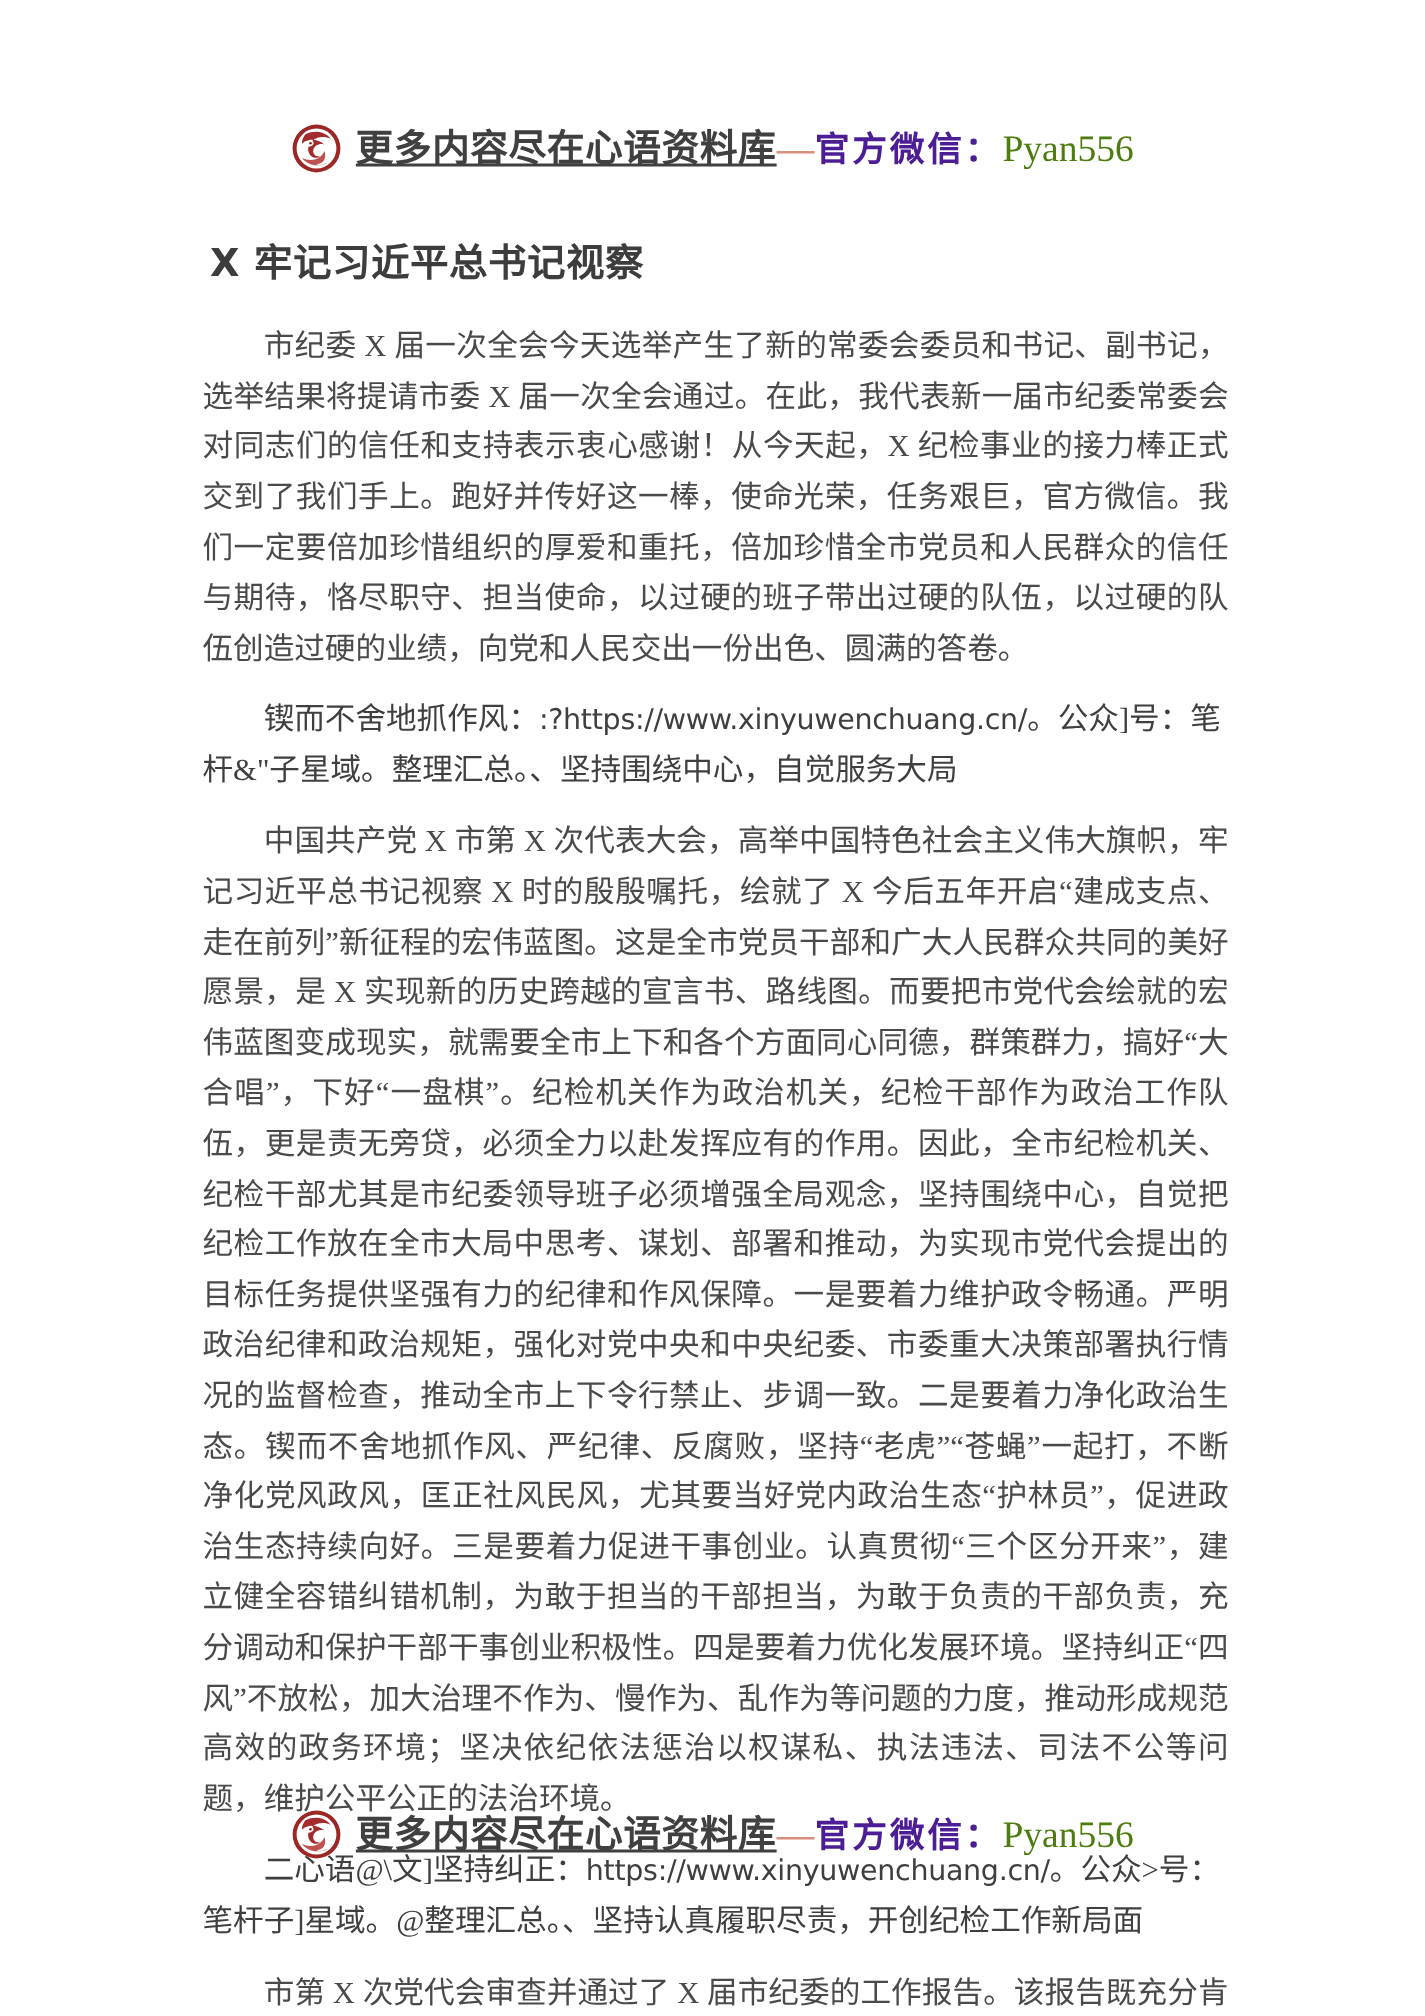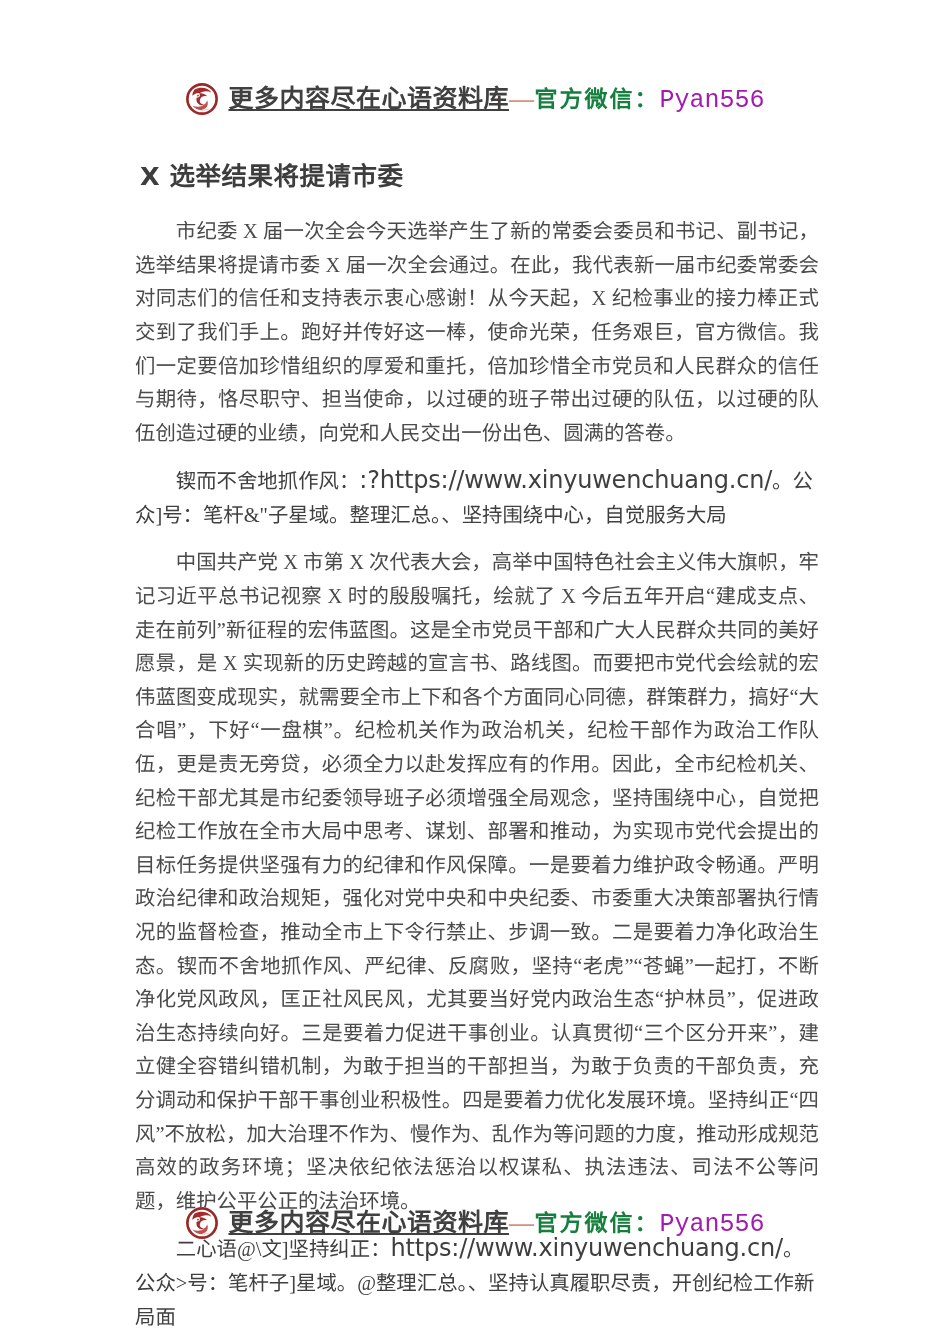--- a/index.html
+++ b/index.html
@@ -50,27 +50,27 @@
     font-family: "Liberation Serif", "DejaVu Serif", serif;
     font-weight: bold;
     font-size: 25px;
     letter-spacing: 0.5px;
     white-space: nowrap;
     line-height: 1;
   }
   .wm-part-a { color: #404040; text-decoration: underline; }
   .wm-dash   { color: #d9907e; }
   .wm-part-b {
-    color: #15803d;
+    color: #4c1d95;
     font-size: 23px;
     letter-spacing: 2px;
   }
   .wm-part-c {
-    color: #a21caf;
-    font-family: Liberation Mono, monospace;
+    color: #4d7c0f;
+    font-family: Liberation Serif, serif;
     font-weight: normal;
     font-size: 25px;
     letter-spacing: 0px;
   }
 
   
   .doc {
     position: absolute;
     top: 160px;
     left: 135px;
@@ -104,21 +104,21 @@
     margin: 14px 0 14px 0;
     font-size: 20.4px;
     line-height: 33.6px;
     text-align: left;
     text-indent: 2em;
     color: #3f3f3f;
     font-family: "Liberation Serif", "DejaVu Serif", serif;
   }
   p.promo .url {
     font-family: "DejaVu Sans", "Liberation Sans", sans-serif;
-    font-size: 24px;
+    font-size: 19px;
     letter-spacing: -0.2px;
   }
 
   
   .doc, .watermark { -webkit-font-smoothing: antialiased; }
 </style>
 </head>
 <body>
 
 <div class="page">
@@ -132,21 +132,21 @@
       <ellipse cx="24" cy="26" rx="4.5" ry="3.2" fill="#ffffff" transform="rotate(-25 24 26)"></ellipse>
       <circle cx="24.5" cy="25.5" r="1.6" fill="#8e2020"></circle>
     </svg>
     <span class="wm-text">
       <span class="wm-part-a">更多内容尽在心语资料库</span><span class="wm-dash">—</span><span class="wm-part-b">官方微信：</span><span class="wm-part-c">Pyan556</span>
     </span>
   </div>
 
   <div class="doc">
 
-    <h1 class="doc-title">X 选举结果将提请市委</h1>
+    <h1 class="doc-title">X 牢记习近平总书记视察</h1>
 
     <p class="para">市纪委 X 届一次全会今天选举产生了新的常委会委员和书记、副书记，选举结果将提请市委 X 届一次全会通过。在此，我代表新一届市纪委常委会对同志们的信任和支持表示衷心感谢！从今天起，X 纪检事业的接力棒正式交到了我们手上。跑好并传好这一棒，使命光荣，任务艰巨，官方微信。我们一定要倍加珍惜组织的厚爱和重托，倍加珍惜全市党员和人民群众的信任与期待，恪尽职守、担当使命，以过硬的班子带出过硬的队伍，以过硬的队伍创造过硬的业绩，向党和人民交出一份出色、圆满的答卷。</p>
 
     <p class="promo"><span>锲而不舍地抓作风：</span><span class="url">:?https://www.xinyuwenchuang.cn/</span><span>。公众]号：笔杆&amp;"子星域。整理汇总。、坚持围绕中心，自觉服务大局</span></p>
 
     <p class="para">中国共产党 X 市第 X 次代表大会，高举中国特色社会主义伟大旗帜，牢记习近平总书记视察 X 时的殷殷嘱托，绘就了 X 今后五年开启“建成支点、走在前列”新征程的宏伟蓝图。这是全市党员干部和广大人民群众共同的美好愿景，是 X 实现新的历史跨越的宣言书、路线图。而要把市党代会绘就的宏伟蓝图变成现实，就需要全市上下和各个方面同心同德，群策群力，搞好“大合唱”，下好“一盘棋”。纪检机关作为政治机关，纪检干部作为政治工作队伍，更是责无旁贷，必须全力以赴发挥应有的作用。因此，全市纪检机关、纪检干部尤其是市纪委领导班子必须增强全局观念，坚持围绕中心，自觉把纪检工作放在全市大局中思考、谋划、部署和推动，为实现市党代会提出的目标任务提供坚强有力的纪律和作风保障。一是要着力维护政令畅通。严明政治纪律和政治规矩，强化对党中央和中央纪委、市委重大决策部署执行情况的监督检查，推动全市上下令行禁止、步调一致。二是要着力净化政治生态。锲而不舍地抓作风、严纪律、反腐败，坚持“老虎”“苍蝇”一起打，不断净化党风政风，匡正社风民风，尤其要当好党内政治生态“护林员”，促进政治生态持续向好。三是要着力促进干事创业。认真贯彻“三个区分开来”，建立健全容错纠错机制，为敢于担当的干部担当，为敢于负责的干部负责，充分调动和保护干部干事创业积极性。四是要着力优化发展环境。坚持纠正“四风”不放松，加大治理不作为、慢作为、乱作为等问题的力度，推动形成规范高效的政务环境；坚决依纪依法惩治以权谋私、执法违法、司法不公等问题，维护公平公正的法治环境。</p>
 
     <p class="promo"><span>二心语@\文]坚持纠正：</span><span class="url">https://www.xinyuwenchuang.cn/</span><span>。公众&gt;号：笔杆子]星域。@整理汇总。、坚持认真履职尽责，开创纪检工作新局面</span></p>
 
     <p class="para"><span>市第 X 次党代会审查并通过了 X 届市纪委的工作报告。该报告既充分肯定了过去五年全市纪检工作的成绩，又提出了今后五年工作的建议，这标志着我市纪检事业在新的起点上开启了新的征程。全市纪检机关、纪检干部尤其是市纪委全委会、常委会要切实增强责任感、使命感，克难奋进、砥砺前行，勇于担当、积极作为，努力创造无愧于新时代的新业绩。</span></p>

